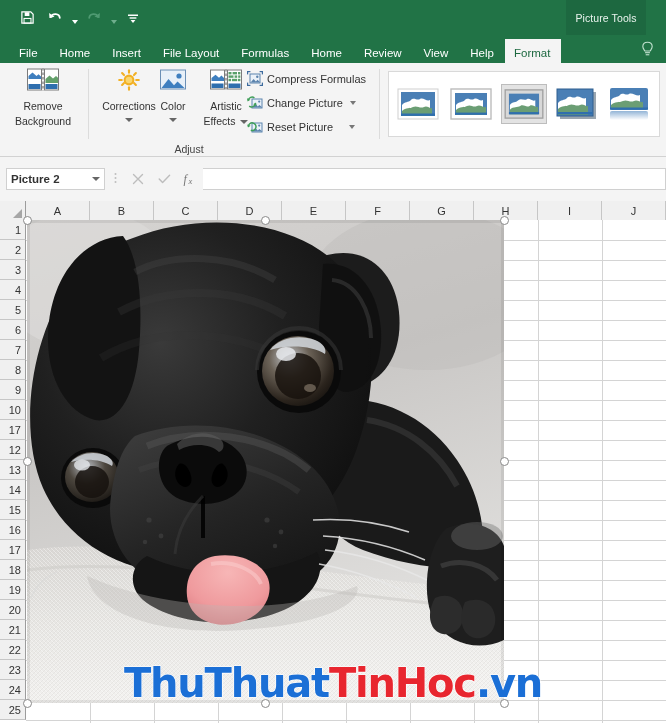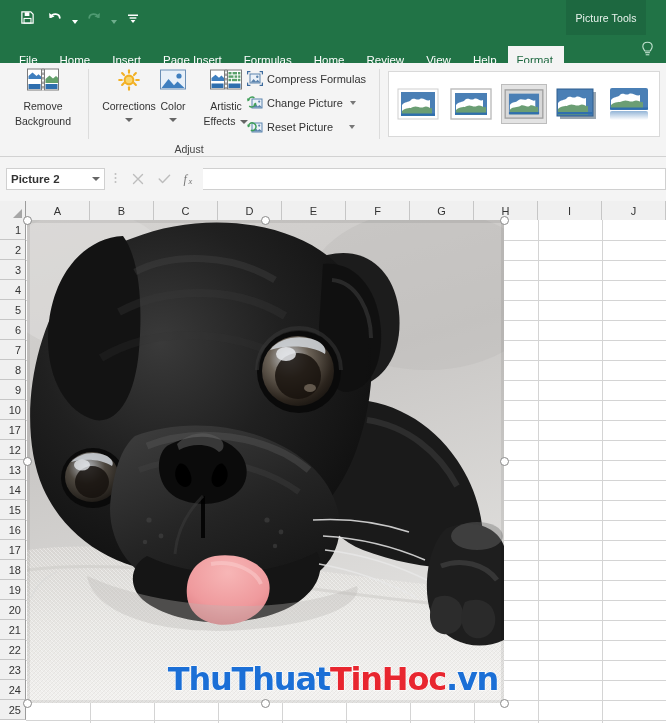--- a/index.html
+++ b/index.html
@@ -34,21 +34,21 @@
     background: #1d6840;
     display: flex; align-items: center; justify-content: center;
   }
   .ctx-tab span { color: #e9f3ed; font-size: 10.5px; letter-spacing: .1px; white-space: nowrap; }
 
   
   .tabbar {
     position: absolute; left: 0; top: 35px; width: 666px; height: 28px;
     background: #217346;
   }
-  .tabs { position: absolute; left: 8px; top: 11px; height: 28px; display: flex; align-items: stretch; justify-content: space-between; }
+  .tabs { position: absolute; left: 8px; top: 4px; height: 28px; display: flex; align-items: stretch; justify-content: space-between; }
   .tab {
     display: flex; align-items: center; padding: 0 11px; height: 28px;
     color: #ffffff; font-size: 11.5px; white-space: nowrap; cursor: default;
   }
   .tab.active { background: #f4f4f4; color: #1d6840; padding-left: 9px; }
   .tellme {
     position: absolute; right: 4px; top: 0; height: 28px; width: 30px;
     display: flex; align-items: center; justify-content: center;
   }
 
@@ -157,21 +157,21 @@
   .handle {
     position: absolute; width: 9px; height: 9px; border-radius: 50%;
     background: #ffffff; border: 1px solid #8a8a8a; z-index: 12;
   }
   .watermark {
     position: absolute; left: 0; top: 660px; width: 666px;
     text-align: center; z-index: 11; pointer-events: none;
   }
   .wm-txt {
     font-family: "DejaVu Sans", sans-serif; font-weight: bold;
-    font-size: 32px; letter-spacing: -1.2px;
+    font-size: 40px; letter-spacing: -1.2px;
     -webkit-text-stroke: 1.2px #ffffff; paint-order: stroke fill;
     display: inline-block;
   }
   .wm-b { color: #1b6fd6; }
   .wm-r { color: #e8262f; }
 </style>
 </head>
 <body>
 
 <div id="app">
@@ -227,21 +227,21 @@
         <div class="tab">
           <span>File</span>
         </div>
         <div class="tab">
           <span>Home</span>
         </div>
         <div class="tab">
           <span>Insert</span>
         </div>
         <div class="tab">
-          <span>Page Insert</span>
+          <span>File Layout</span>
         </div>
         <div class="tab">
           <span>Formulas</span>
         </div>
         <div class="tab">
           <span>Home</span>
         </div>
         <div class="tab">
           <span>Review</span>
         </div>

